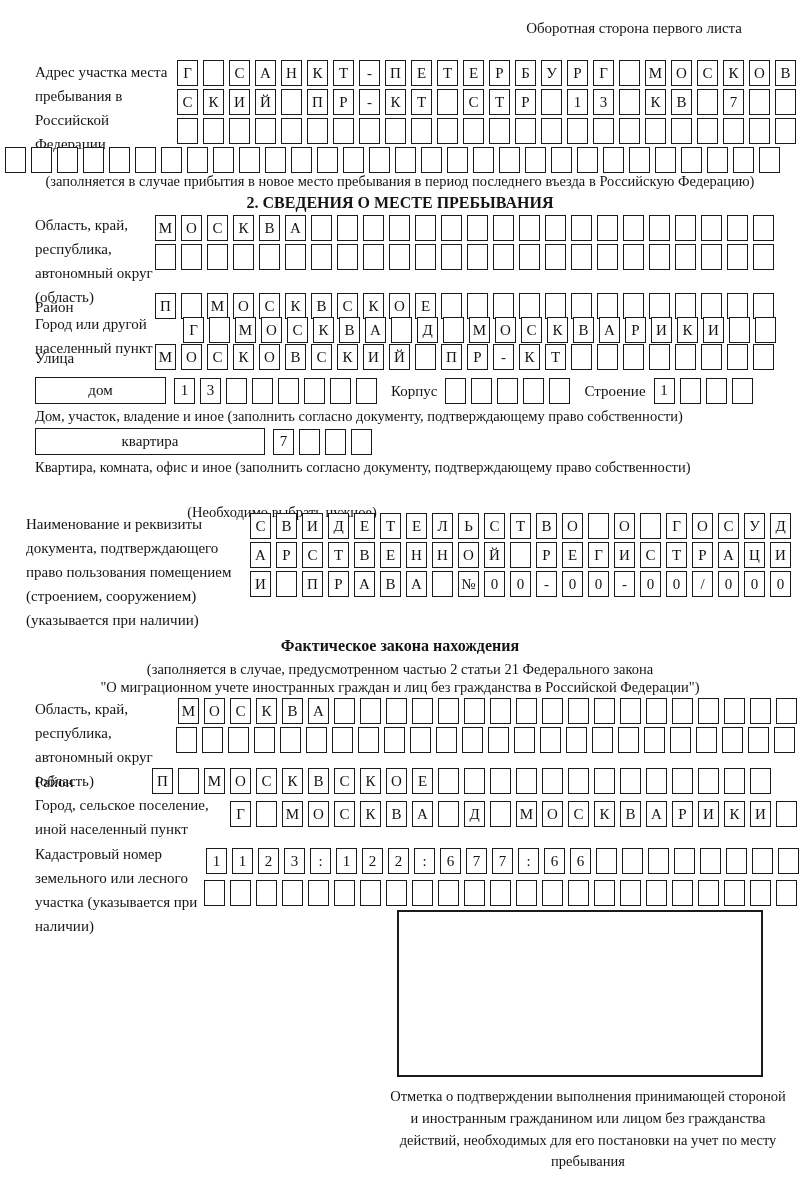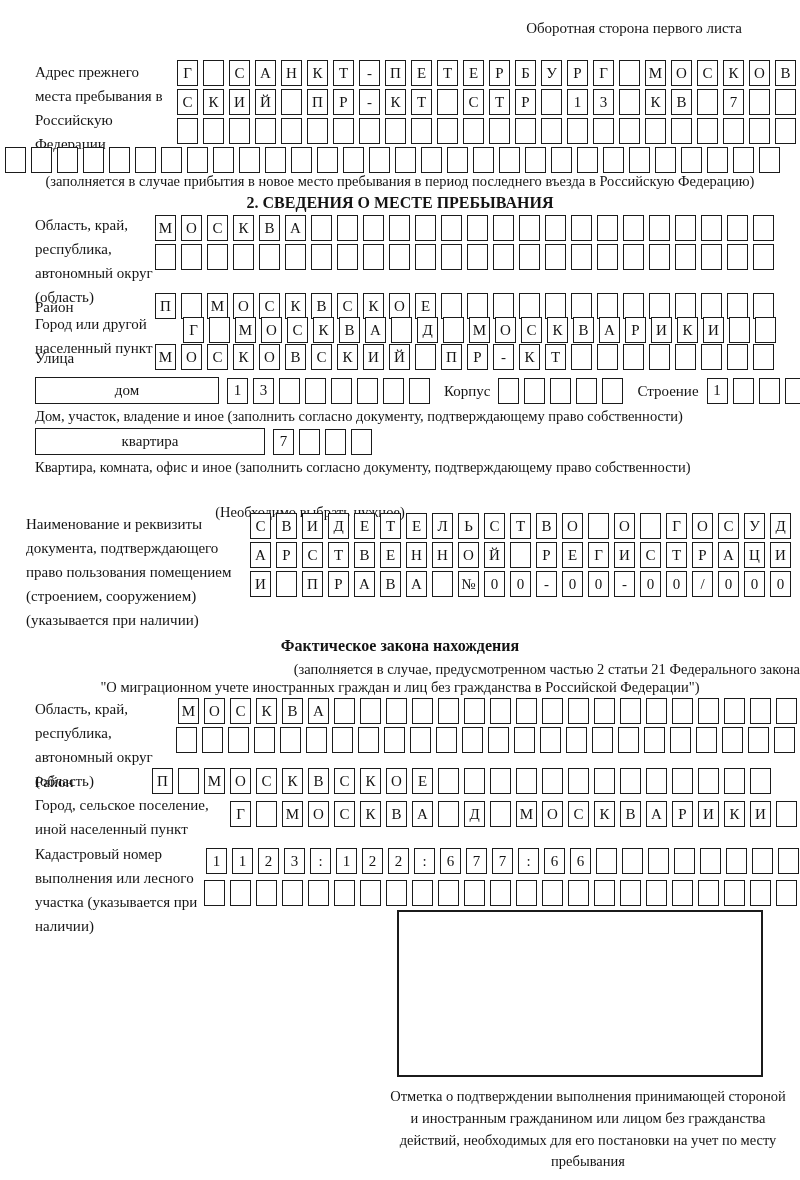--- a/index.html
+++ b/index.html
@@ -34,21 +34,21 @@
   }
   .stamp-box { box-sizing:border-box; border:2px solid #1b1b1b; background:#fff; }
 </style>
 </head>
 <body>
 
 <div class="page">
 
   <div class="abs small-note" style="top:20px; right:58px; font-size:15px;">Оборотная сторона первого листа</div>
 
-  <div class="abs label" style="left:35px; top:60px; width:143px;">Адрес прежнего места пребывания в Российскую Федерации</div>
+  <div class="abs label" style="left:35px; top:60px; width:143px;">Адрес участка места пребывания в Российской Федерации</div>
   <div class="abs cells" style="left:177px; top:60px;">
       <span class="cell">Г</span>
       <span class="cell"></span>
       <span class="cell">С</span>
       <span class="cell">А</span>
       <span class="cell">Н</span>
       <span class="cell">К</span>
       <span class="cell">Т</span>
       <span class="cell">-</span>
       <span class="cell">П</span>
@@ -287,21 +287,21 @@
       <span class="cell"></span>
       <span class="cell"></span>
       <span class="cell"></span>
       <span class="cell"></span>
       <span class="cell"></span>
       <span class="cell"></span>
       <span class="cell"></span>
     </div>
 
   <div class="abs flexrow" style="left:35px; top:377px; gap:8px;">
-    <div class="typebox" style="width:184px;">дом</div>
+    <div class="typebox" style="width:131px;">дом</div>
     <div class="cells">
         <span class="cell">1</span>
         <span class="cell">3</span>
         <span class="cell"></span>
         <span class="cell"></span>
         <span class="cell"></span>
         <span class="cell"></span>
         <span class="cell"></span>
         <span class="cell"></span>
       </div>
@@ -327,21 +327,21 @@
     <div class="typebox" style="width:230px;">квартира</div>
     <div class="cells">
         <span class="cell">7</span>
         <span class="cell"></span>
         <span class="cell"></span>
         <span class="cell"></span>
       </div>
   </div>
   <div class="abs small-note" style="left:35px; top:459px;">Квартира, комната, офис и иное (заполнить согласно документу, подтверждающему право собственности)</div>
 
-  <div class="abs small-note center" style="left:190px; top:504px; width:240px;">(Необходимо выбрать нужное)</div>
+  <div class="abs small-note center" style="left:162px; top:504px; width:240px;">(Необходимо выбрать нужное)</div>
 
   <div class="abs label" style="left:26px; top:512px; width:212px;">Наименование и реквизиты документа, подтверждающего право пользования помещением (строением, сооружением) (указывается при наличии)</div>
   <div class="abs cells" style="left:250px; top:513px;">
       <span class="cell">С</span>
       <span class="cell">В</span>
       <span class="cell">И</span>
       <span class="cell">Д</span>
       <span class="cell">Е</span>
       <span class="cell">Т</span>
       <span class="cell">Е</span>
@@ -401,21 +401,21 @@
       <span class="cell">-</span>
       <span class="cell">0</span>
       <span class="cell">0</span>
       <span class="cell">/</span>
       <span class="cell">0</span>
       <span class="cell">0</span>
       <span class="cell">0</span>
     </div>
 
   <div class="abs heading center fullw" style="top:637px;">Фактическое закона нахождения</div>
-  <div class="abs small-note center fullw" style="top:661px;text-align:right;">(заполняется в случае, предусмотренном частью 2 статьи 21 Федерального закона</div>
+  <div class="abs small-note center fullw" style="top:661px;">(заполняется в случае, предусмотренном частью 2 статьи 21 Федерального закона</div>
   <div class="abs small-note center fullw" style="top:679px;">"О миграционном учете иностранных граждан и лиц без гражданства в Российской Федерации")</div>
 
   <div class="abs label" style="left:35px; top:697px; width:150px;">Область, край, республика, автономный округ (область)</div>
   <div class="abs cells" style="left:178px; top:698px;">
       <span class="cell">М</span>
       <span class="cell">О</span>
       <span class="cell">С</span>
       <span class="cell">К</span>
       <span class="cell">В</span>
       <span class="cell">А</span>
@@ -512,21 +512,21 @@
       <span class="cell">К</span>
       <span class="cell">В</span>
       <span class="cell">А</span>
       <span class="cell">Р</span>
       <span class="cell">И</span>
       <span class="cell">К</span>
       <span class="cell">И</span>
       <span class="cell"></span>
     </div>
 
-  <div class="abs label" style="left:35px; top:842px; width:175px;">Кадастровый номер выполнения или лесного участка (указывается при наличии)</div>
+  <div class="abs label" style="left:35px; top:842px; width:175px;">Кадастровый номер земельного или лесного участка (указывается при наличии)</div>
   <div class="abs cells" style="left:206px; top:848px;">
       <span class="cell">1</span>
       <span class="cell">1</span>
       <span class="cell">2</span>
       <span class="cell">3</span>
       <span class="cell">:</span>
       <span class="cell">1</span>
       <span class="cell">2</span>
       <span class="cell">2</span>
       <span class="cell">:</span>

